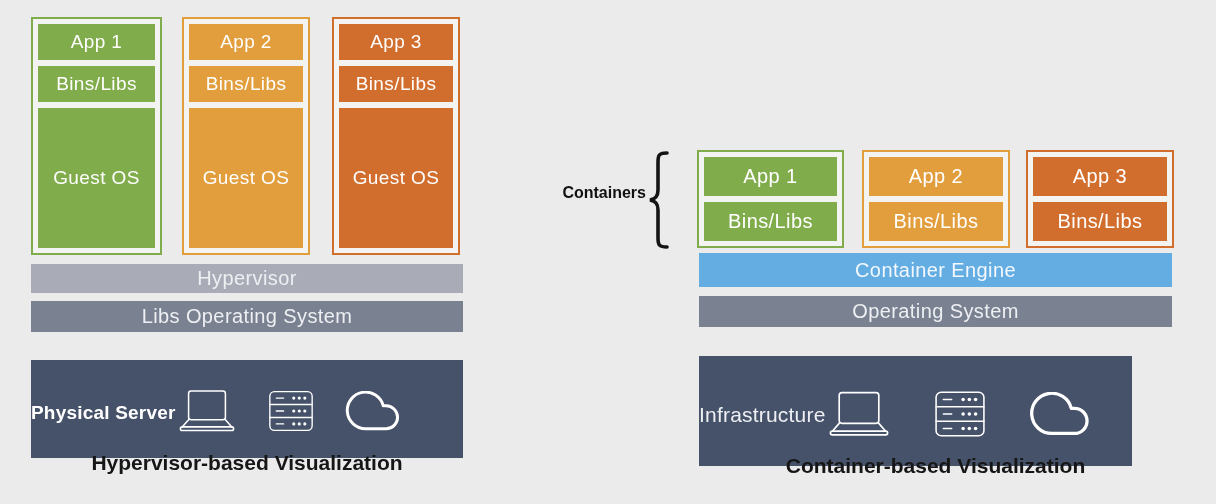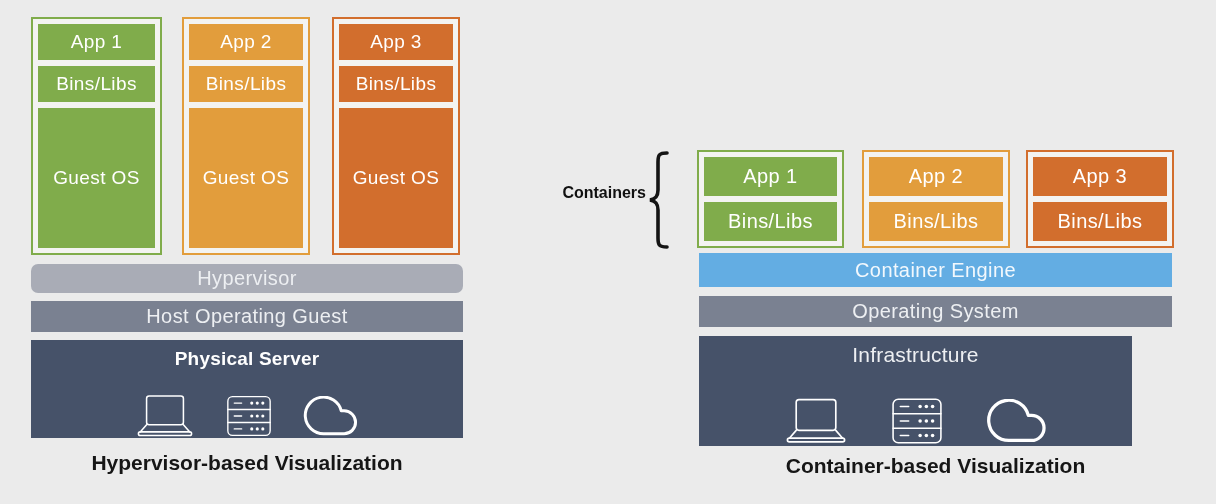--- a/index.html
+++ b/index.html
@@ -20,24 +20,24 @@
                color:#fff;font-size:20px;letter-spacing:.4px;}
 
   
   .bg-green{background:#80AC4B;} .bd-green{border-color:#80AC4B;}
   .bg-orange{background:#E29D3C;} .bd-orange{border-color:#E29D3C;}
   .bg-dorange{background:#D26E2D;} .bd-dorange{border-color:#D26E2D;}
 
   
   .bar{position:absolute;box-sizing:border-box;display:flex;align-items:center;
        justify-content:center;color:#EDEFF2;font-size:20px;letter-spacing:.4px;}
-  .bar-lgray{background:#A9ACB6;border-radius:7px;}
+  .bar-lgray{background:#A9ACB6;}
   .bar-mgray{background:#7A8191;}
   .bar-blue{background:#63ADE3;color:#F2F8FD;}
-  .bar-dark{background:#465269;flex-direction:column;justify-content:space-between;}
+  .bar-dark{background:#465269;flex-direction:row;justify-content:flex-start;margin-top:20px;}
 
   .dark-title{color:#fff;font-weight:bold;font-size:19px;margin-top:8px;letter-spacing:.2px;}
   .dark-title.thin{font-weight:normal;font-size:21px;color:#EDEFF2;margin-top:7px;}
   .icon-row{display:flex;align-items:center;margin-top:4px;}
   .icon-row svg{display:block;}
   .icon-row .ic{stroke:#fff;fill:none;stroke-width:1.5;stroke-linecap:round;stroke-linejoin:round;}
   .icon-row .dot{fill:#fff;stroke:none;}
 
   
   .caption{position:absolute;text-align:center;font-weight:bold;font-size:21px;color:#161616;}
@@ -60,21 +60,21 @@
     <div class="seg seg-bins bg-orange">Bins/Libs</div>
     <div class="seg seg-guest bg-orange">Guest OS</div>
   </div>
   <div class="vm-col bd-dorange" style="left:332px;width:128px;">
     <div class="seg seg-app bg-dorange">App 3</div>
     <div class="seg seg-bins bg-dorange">Bins/Libs</div>
     <div class="seg seg-guest bg-dorange">Guest OS</div>
   </div>
 
   <div class="bar bar-lgray" style="left:31px;top:264px;width:432px;height:29px;">Hypervisor</div>
-  <div class="bar bar-mgray" style="left:31px;top:301px;width:432px;height:31px;">Host Operating Guest</div>
+  <div class="bar bar-mgray" style="left:31px;top:301px;width:432px;height:31px;">Libs Operating System</div>
 
   <div class="bar bar-dark" style="left:31px;top:340px;width:432px;height:98px;">
     <div class="dark-title">Physical Server</div>
     <div class="icon-row" style="gap:30px;">
       <svg width="62" height="44" viewBox="0 0 60 43">
         <rect class="ic" x="12" y="2" width="36" height="28" rx="2.5"></rect>
         <path class="ic" d="M12 30 L6 37 M48 30 L54 37"></path>
         <rect class="ic" x="4" y="37" width="52" height="3.5" rx="1.75"></rect>
       </svg>
       <svg width="46" height="44" viewBox="0 0 50 46">

